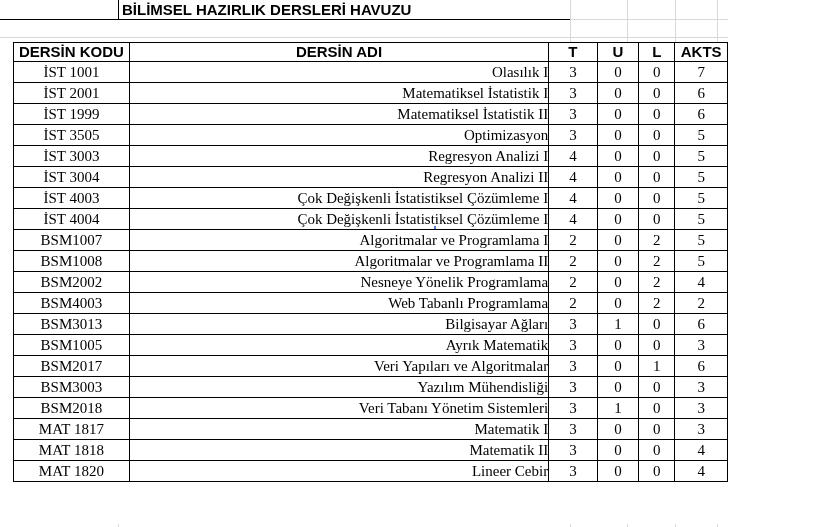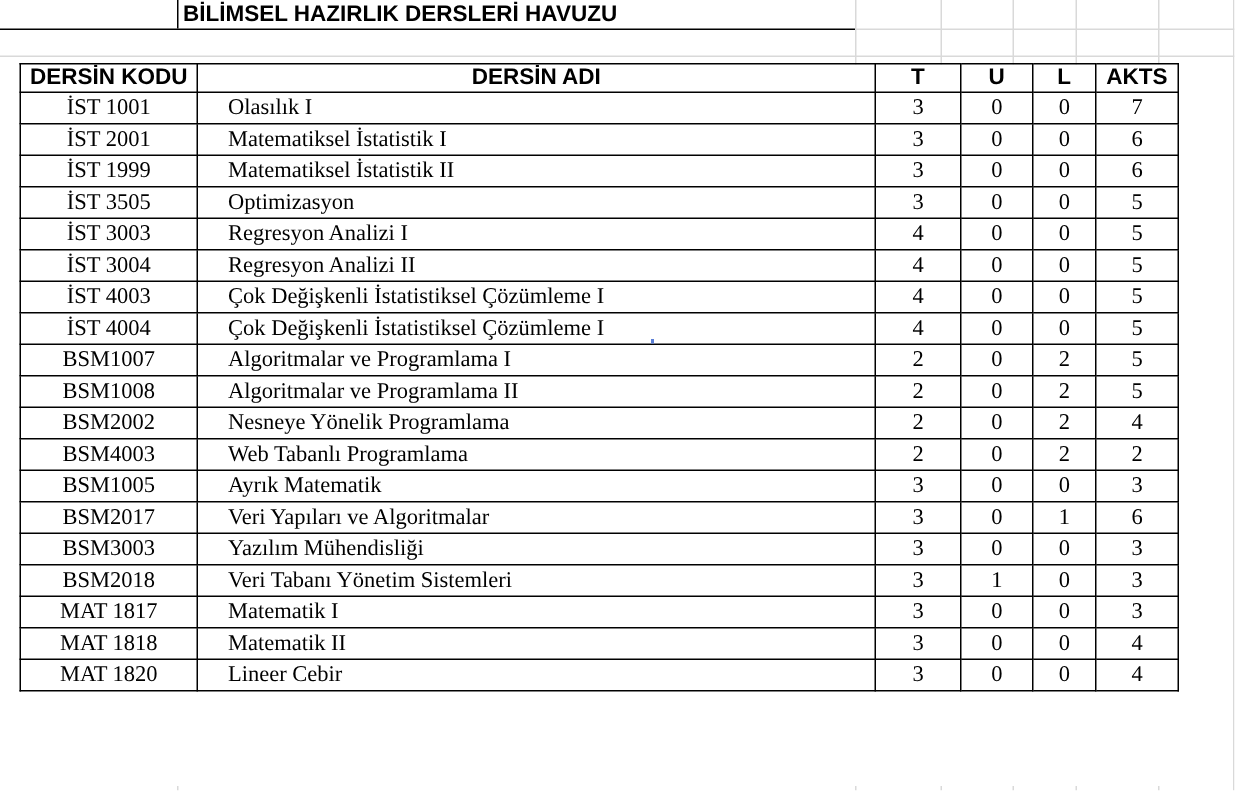--- a/index.html
+++ b/index.html
@@ -5,21 +5,21 @@
   :root {
     --border: #000000;
     --grid: #d9d9d9;
     --text: #000000;
     --bg: #ffffff;
     --blue: #5b7fd6;
   }
   html, body { margin: 0; padding: 0; }
   .sheet {
     position: relative;
-    width: 823px;
+    width: 728px;
     height: 527px;
     background: var(--bg);
     overflow: hidden;
     font-family: "Liberation Serif", serif;
     color: var(--text);
   }
   
   .gl { position: absolute; background: var(--grid); }
   .gl.v { width: 1px; }
   .gl.h { height: 1px; }
@@ -67,21 +67,21 @@
     font-size: 15px;
     height: 18px;
     line-height: 18px;
   }
   table.courses td {
     font-family: "Liberation Serif", serif;
     font-size: 15px;
     height: 20px;
     line-height: 20px;
   }
-  table.courses td.col-name { text-align: left; padding-left: 20px; }
+  table.courses td.col-name { text-align: right; padding-left: 20px; }
   
   .stray-mark {
     position: absolute; left: 434px; top: 226px;
     width: 2px; height: 3px;
     background: var(--blue);
   }
 </style>
 </head>
 <body>
 
@@ -217,20 +217,28 @@
         </tr>
         <tr>
           <td class="col-code">BSM4003</td>
           <td class="col-name">Web Tabanlı Programlama</td>
           <td class="col-t">2</td>
           <td class="col-u">0</td>
           <td class="col-l">2</td>
           <td class="col-akts">2</td>
         </tr>
         <tr>
+          <td class="col-code">BSM3013</td>
+          <td class="col-name">Bilgisayar Ağları</td>
+          <td class="col-t">3</td>
+          <td class="col-u">1</td>
+          <td class="col-l">0</td>
+          <td class="col-akts">6</td>
+        </tr>
+        <tr>
           <td class="col-code">BSM1005</td>
           <td class="col-name">Ayrık Matematik</td>
           <td class="col-t">3</td>
           <td class="col-u">0</td>
           <td class="col-l">0</td>
           <td class="col-akts">3</td>
         </tr>
         <tr>
           <td class="col-code">BSM2017</td>
           <td class="col-name">Veri Yapıları ve Algoritmalar</td>

